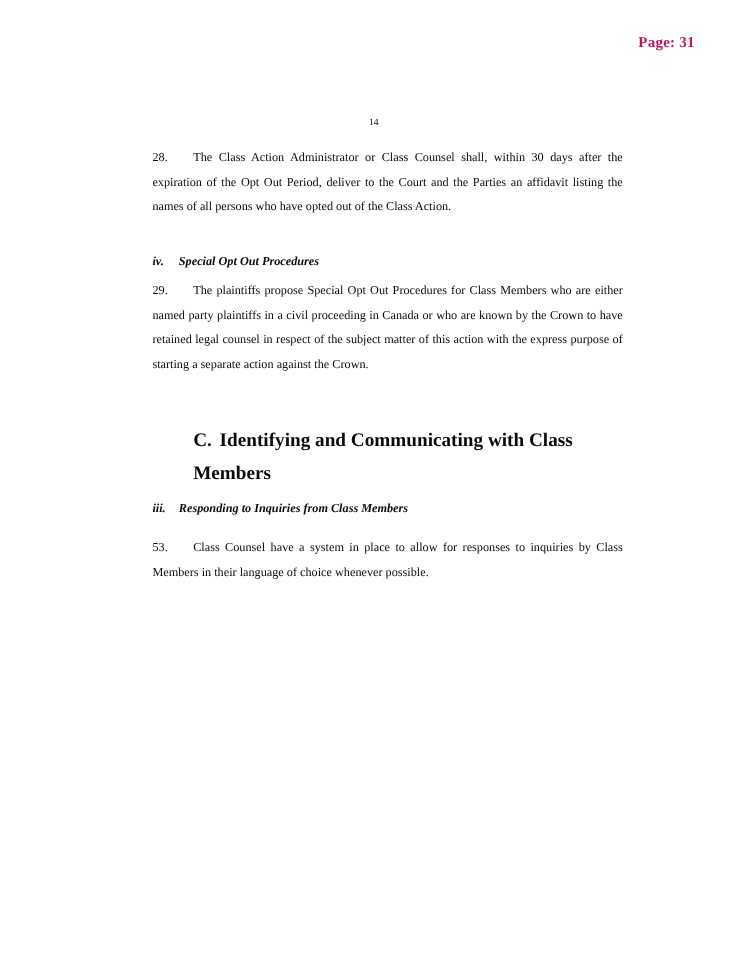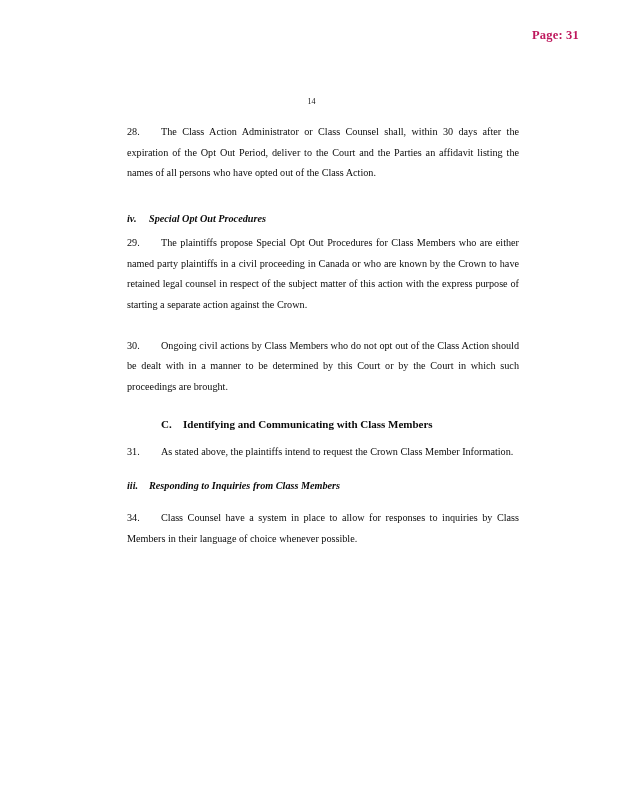--- a/index.html
+++ b/index.html
@@ -67,21 +67,21 @@
     line-height: 1.7;
     color: #0b0b0b;
   }
   .heading-roman {
     display: inline-block;
     width: 22px;
     font-weight: bold;
   }
   .heading-section {
     margin: 18px 0 8px 0;
-    font-size: 11px;
+    font-size: 16px;
     font-weight: bold;
     line-height: 1.7;
     color: #0b0b0b;
     padding-left: 34px;
   }
   .heading-section .letter {
     display: inline-block;
     width: 22px;
   }
   .tight {
@@ -109,40 +109,34 @@
     <div class="heading-italic">
       <span class="heading-roman">iv.</span><span>Special Opt Out Procedures</span>
     </div>
 
     <p class="para">
       <span class="num">29.</span><span>The plaintiffs propose Special Opt Out Procedures for Class Members who are either named party plaintiffs in a civil proceeding in Canada or who are known by the Crown to have retained legal counsel in respect of the subject matter of this action with the express purpose of starting a separate action against the Crown.</span>
     </p>
 
     <div class="gap-sm"></div>
 
-    <p class="para">
-      <span class="num">30.</span><span>Ongoing civil actions by Class Members who do not opt out of the Class Action should be dealt with in a manner to be determined by this Court or by the Court in which such proceedings are brought.</span>
-    </p>
 
     <div class="heading-section">
       <span class="letter">C.</span><span>Identifying and Communicating with Class Members</span>
     </div>
 
 
-    <p class="para">
-      <span class="num">31.</span><span>As stated above, the plaintiffs intend to request the Crown Class Member Information.</span>
-    </p>
 
 
 
     <div class="heading-italic tight">
       <span class="heading-roman">iii.</span><span>Responding to Inquiries from Class Members</span>
     </div>
 
 
     <div class="gap-sm"></div>
 
     <p class="para">
-      <span class="num">34.</span><span>Class Counsel have a system in place to allow for responses to inquiries by Class Members in their language of choice whenever possible.</span>
+      <span class="num">53.</span><span>Class Counsel have a system in place to allow for responses to inquiries by Class Members in their language of choice whenever possible.</span>
     </p>
 
   </div>
 </div>
 
 </body></html>

